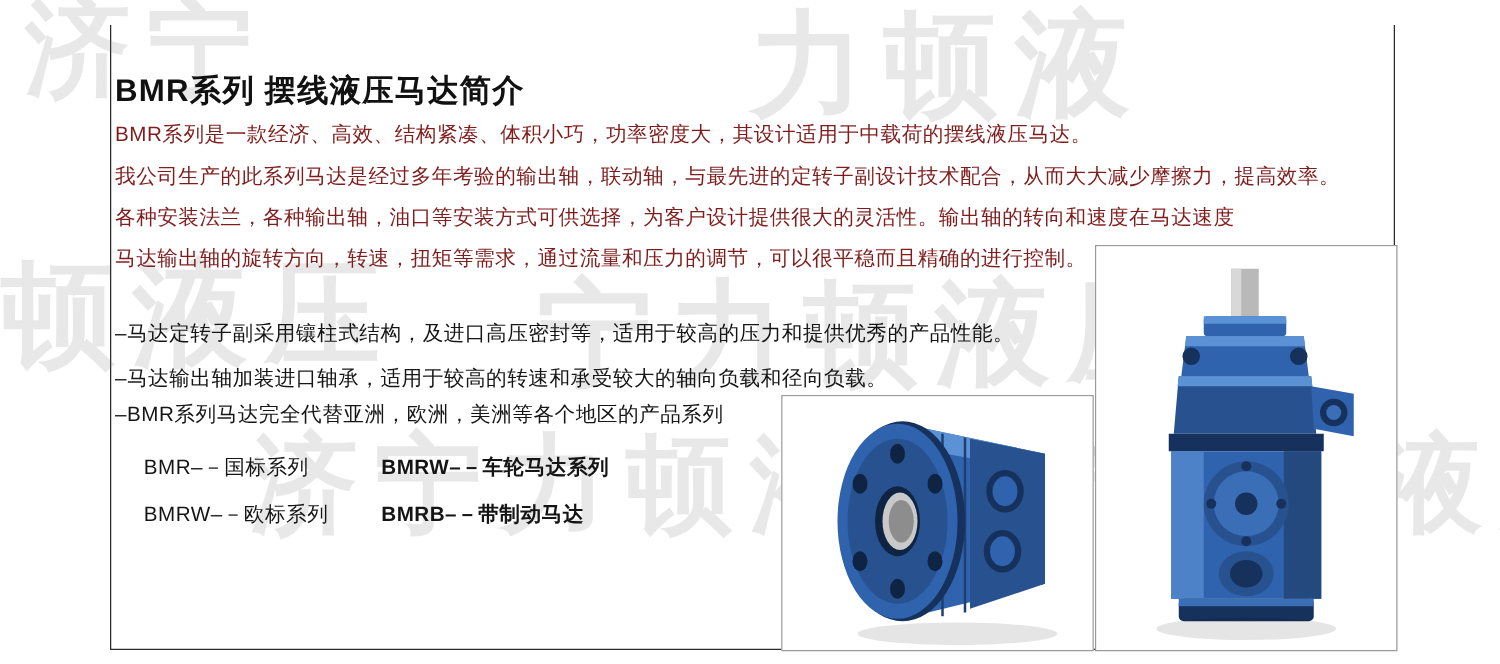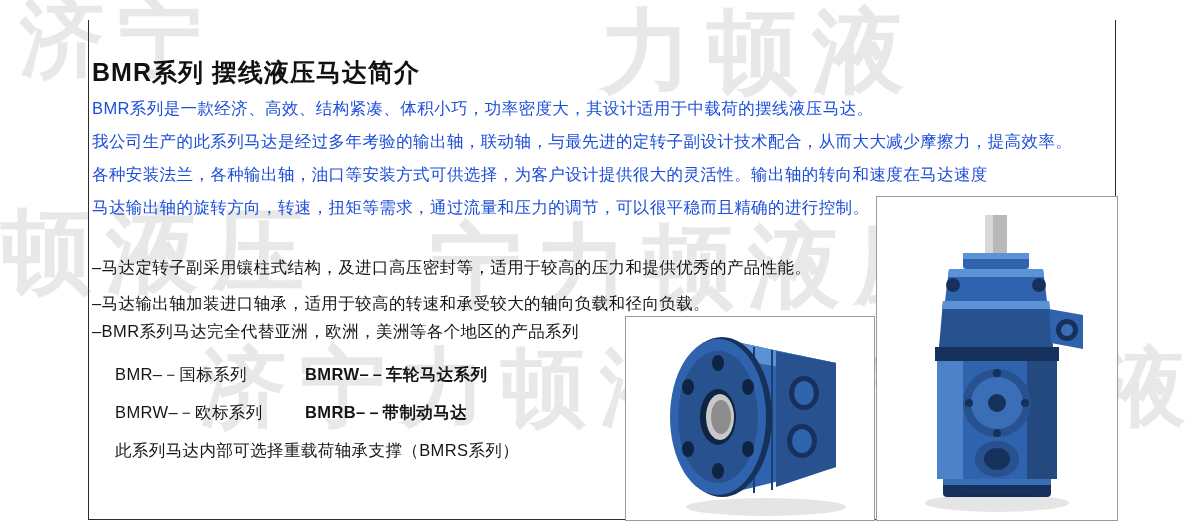--- a/index.html
+++ b/index.html
@@ -77,21 +77,21 @@
 
   .body-text {
     position: absolute;
     left: 92px;
     top: 92px;
     width: 1000px;
     z-index: 6;
   }
   .para-line {
     font-size: 16.5px;
-    color: #1d4ed8;
+    color: #7f1d1d;
     line-height: 33px;
     letter-spacing: 0.4px;
     white-space: nowrap;
     font-family: "Liberation Sans", sans-serif;
   }
   .block-gap { height: 25px; }
 
   .dash-line {
     font-size: 16.5px;
     color: #151515;
@@ -187,21 +187,20 @@
 
     <div class="series-grid">
       <div class="series-row">
         <div class="series-col-a">BMR–－国标系列</div>
         <div class="series-col-b">BMRW–－车轮马达系列</div>
       </div>
       <div class="series-row">
         <div class="series-col-a">BMRW–－欧标系列</div>
         <div class="series-col-b">BMRB–－带制动马达</div>
       </div>
-      <div class="series-note">此系列马达内部可选择重载荷轴承支撑（BMRS系列）</div>
     </div>
   </div>
 
   <div class="photo photo-left">
     <svg class="photo-inner" viewBox="0 0 248 203" preserveAspectRatio="xMidYMid slice">
       <rect x="0" y="0" width="248" height="203" fill="#ffffff"></rect>
 
       <g>
         <path d="M96 22 L210 46 L210 150 L96 178 Z" fill="#2f63ad"></path>
         <path d="M96 22 L210 46 L210 60 L96 40 Z" fill="#5b92d6"></path>

